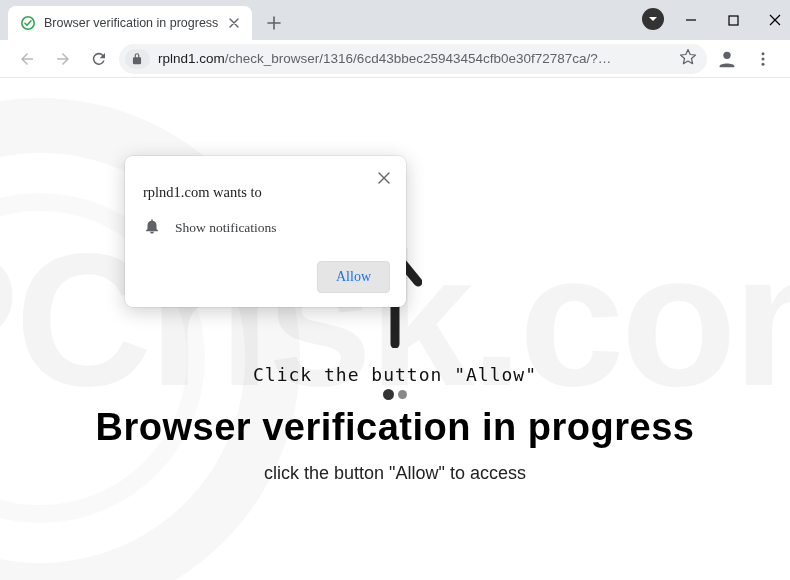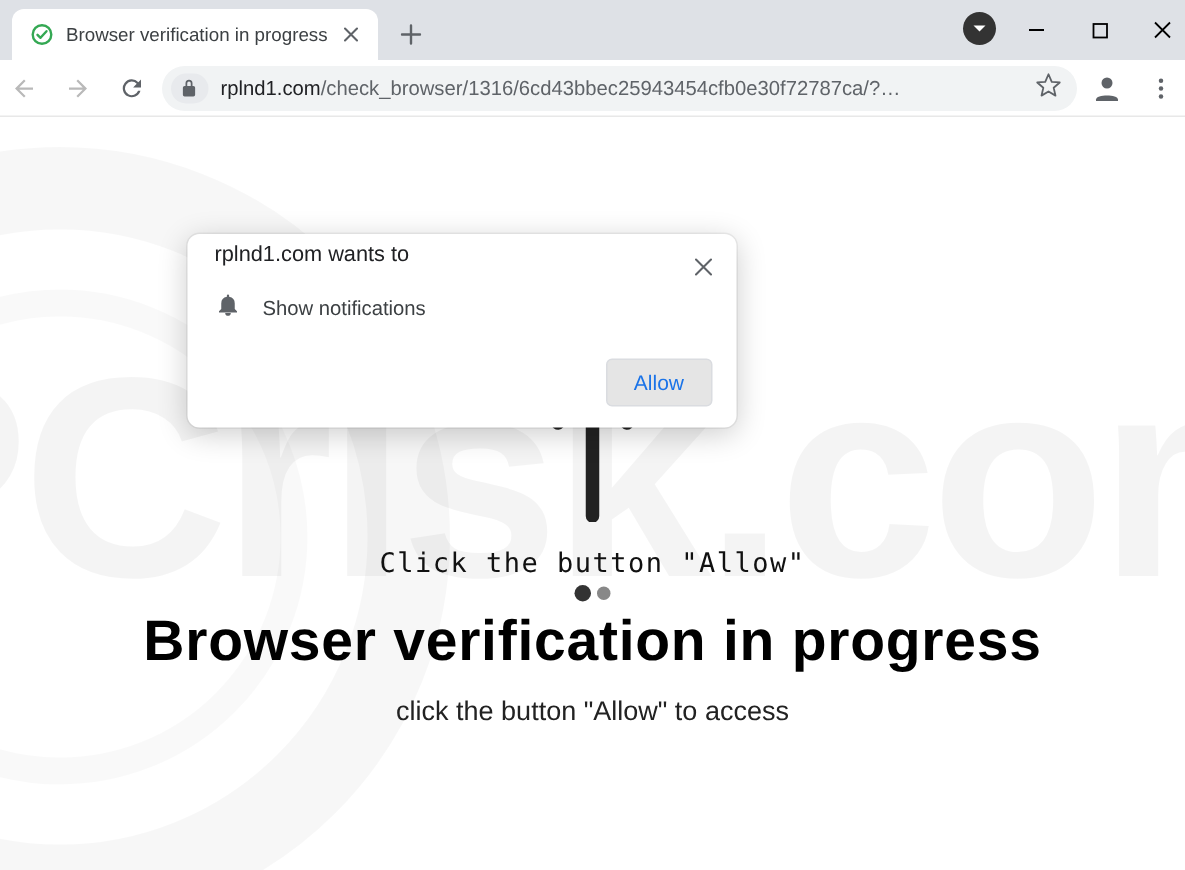--- a/index.html
+++ b/index.html
@@ -12,21 +12,21 @@
   .win-btn { width: 14px; height: 14px; display:flex; align-items:center; justify-content:center; }
   
   .tab { display:flex; align-items:center; background:#fff; height:34px; margin-left:8px; border-radius:8px 8px 0 0; padding:0 10px 0 12px; min-width:240px; gap:8px; position:relative; }
   .tab-title { font-size:12.5px; color:#3c4043; white-space:nowrap; overflow:hidden; text-overflow:ellipsis; max-width:175px;}
   .tab-close { margin-left:auto; width:16px; height:16px; display:flex; align-items:center; justify-content:center;}
   .new-tab { width:28px; height:28px; margin-left:8px; margin-bottom:3px; display:flex; align-items:center; justify-content:center; border-radius:50%; }
   
   .favicon { width:16px; height:16px; }
   
   
-  .toolbar { height:38px; background:#fff; display:flex; align-items:center; padding:0 0; gap:4px; border-bottom:1px solid #e8e8e8;}
+  .toolbar { height:38px; background:#fff; display:flex; align-items:center; padding:0 11px; gap:4px; border-bottom:1px solid #e8e8e8;}
   .nav-icon { width:32px; height:32px; display:flex; align-items:center; justify-content:center; border-radius:50%; color:#5f6368; }
   .nav-icon.disabled { color:#b9b9b9; }
   .omnibox { flex:1; height:30px; background:#f1f3f4; border-radius:15px; display:flex; align-items:center; padding:0 10px; gap:8px; color:#202124; font-size:14px; position:relative;}
   .omnibox .url { flex:1; white-space:nowrap; overflow:hidden; text-overflow:ellipsis; color:#5f6368; font-size:13.5px;}
   .omnibox .domain { color:#202124; }
   .lock-chip { display:flex; align-items:center; background:#e8eaed; border-radius:12px; padding:3px 6px 3px 5px; margin-left:-4px;}
   .star { margin-left:auto; color:#5f6368; }
   
   
   .content { position:relative; height:502px; background:#fff; overflow:hidden; }
@@ -38,21 +38,21 @@
   .page { position:relative; width:100%; height:100%; display:flex; flex-direction:column; align-items:center; padding-top:170px; }
   .arrow { color:#333; }
   .instr1 { margin-top:12px; font-family: monospace, "Courier New"; font-size:18px; letter-spacing:1px; color:#111;}
   .dots { margin-top:4px; display:flex; gap:4px; align-items:center;}
   .dots .d { width:11px; height:11px; border-radius:50%; background:#333;}
   .dots .d2 { background:#888; width:9px; height:9px;}
   .h1 { margin-top:6px; font-size:38px; font-weight:700; letter-spacing:0.5px; color:#000;}
   .sub { margin-top:14px; font-size:18px; color:#222; }
   
   
-  .prompt { position:absolute; left:125px; top:78px; width:366px; background:#fff; border-radius:8px; box-shadow:0 4px 20px rgba(0,0,0,0.2), 0 0 0 1px rgba(0,0,0,0.06); padding:6px 16px 14px 18px; z-index:10;}
+  .prompt { position:absolute; left:125px; top:78px; width:281px; background:#fff; border-radius:8px; box-shadow:0 4px 20px rgba(0,0,0,0.2), 0 0 0 1px rgba(0,0,0,0.06); padding:28px 16px 14px 18px; z-index:10;font-family:Liberation Serif, serif;}
   .prompt-title { font-size:14.5px; color:#202124; }
   .prompt-row { display:flex; align-items:center; gap:14px; margin-top:16px; }
   .bell { color:#5f6368; }
   .prompt-text { font-size:13.5px; color:#3c4043;}
   .prompt-close { position:absolute; right:12px; top:12px; width:20px; height:20px; display:flex; align-items:center; justify-content:center;}
   .prompt-actions { display:flex; justify-content:flex-end; gap:10px; margin-top:22px;}
   .btn { border:1px solid #dadce0; background:#e5e5e5; color:#1a73e8; font-size:14px; padding:7px 18px; border-radius:4px; cursor:pointer; font-family:inherit;}
   
   .badge-dd { width:22px; height:22px; background:#333; border-radius:50%; display:flex; align-items:center; justify-content:center; margin-right:12px; margin-bottom:3px; align-self:center;}
 </style>

